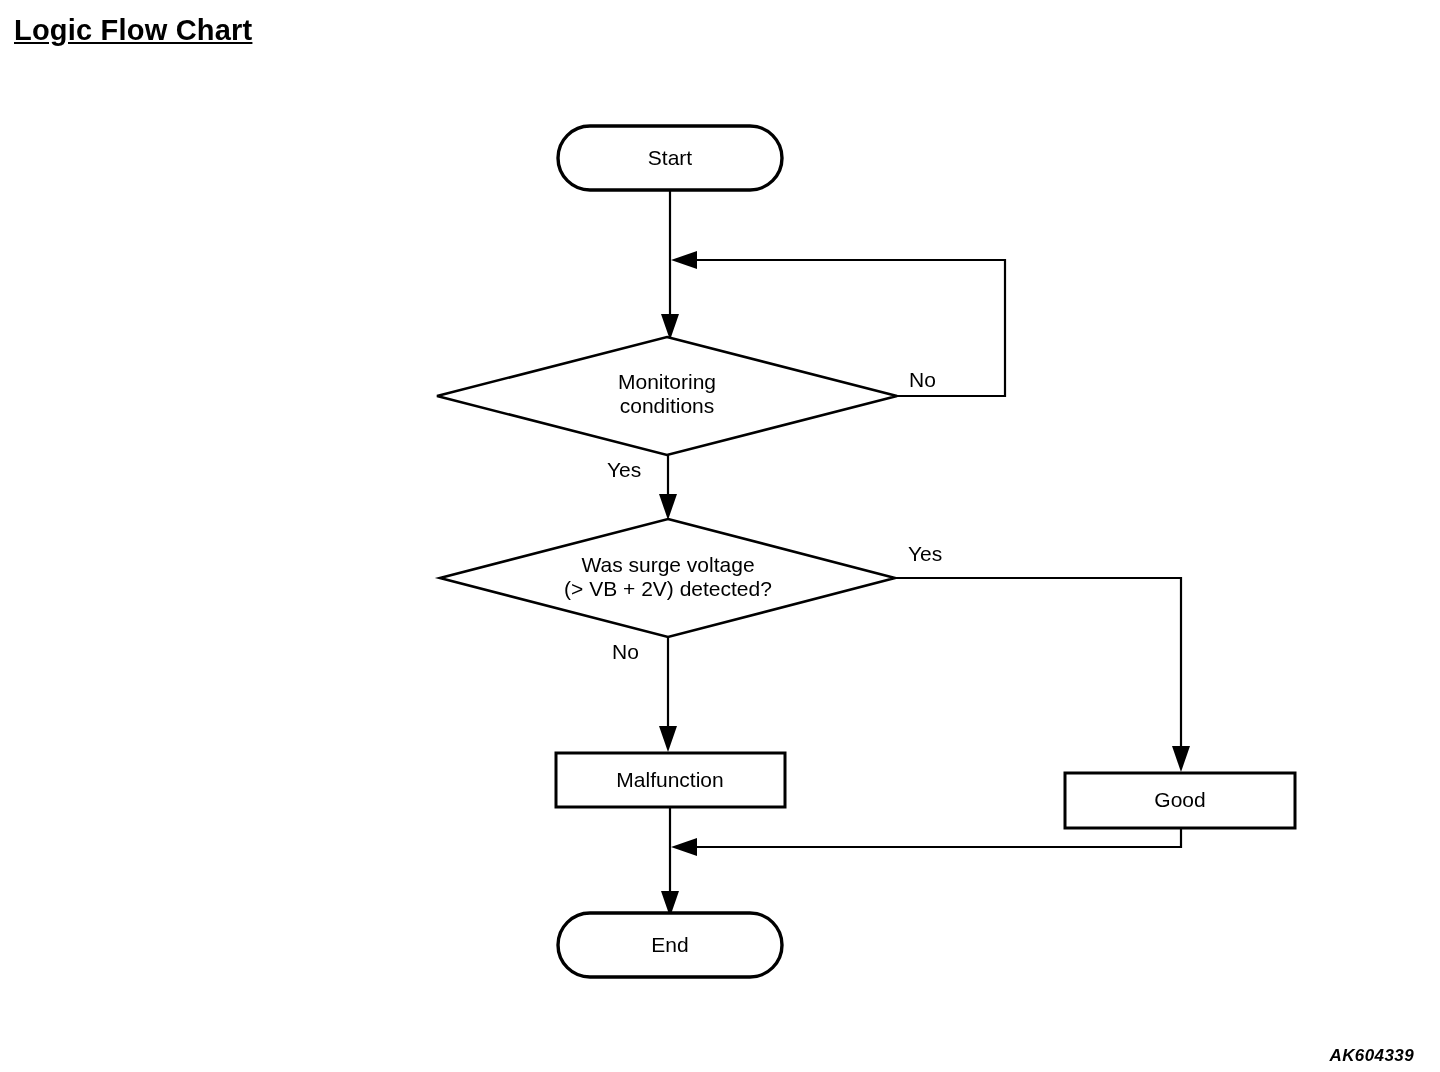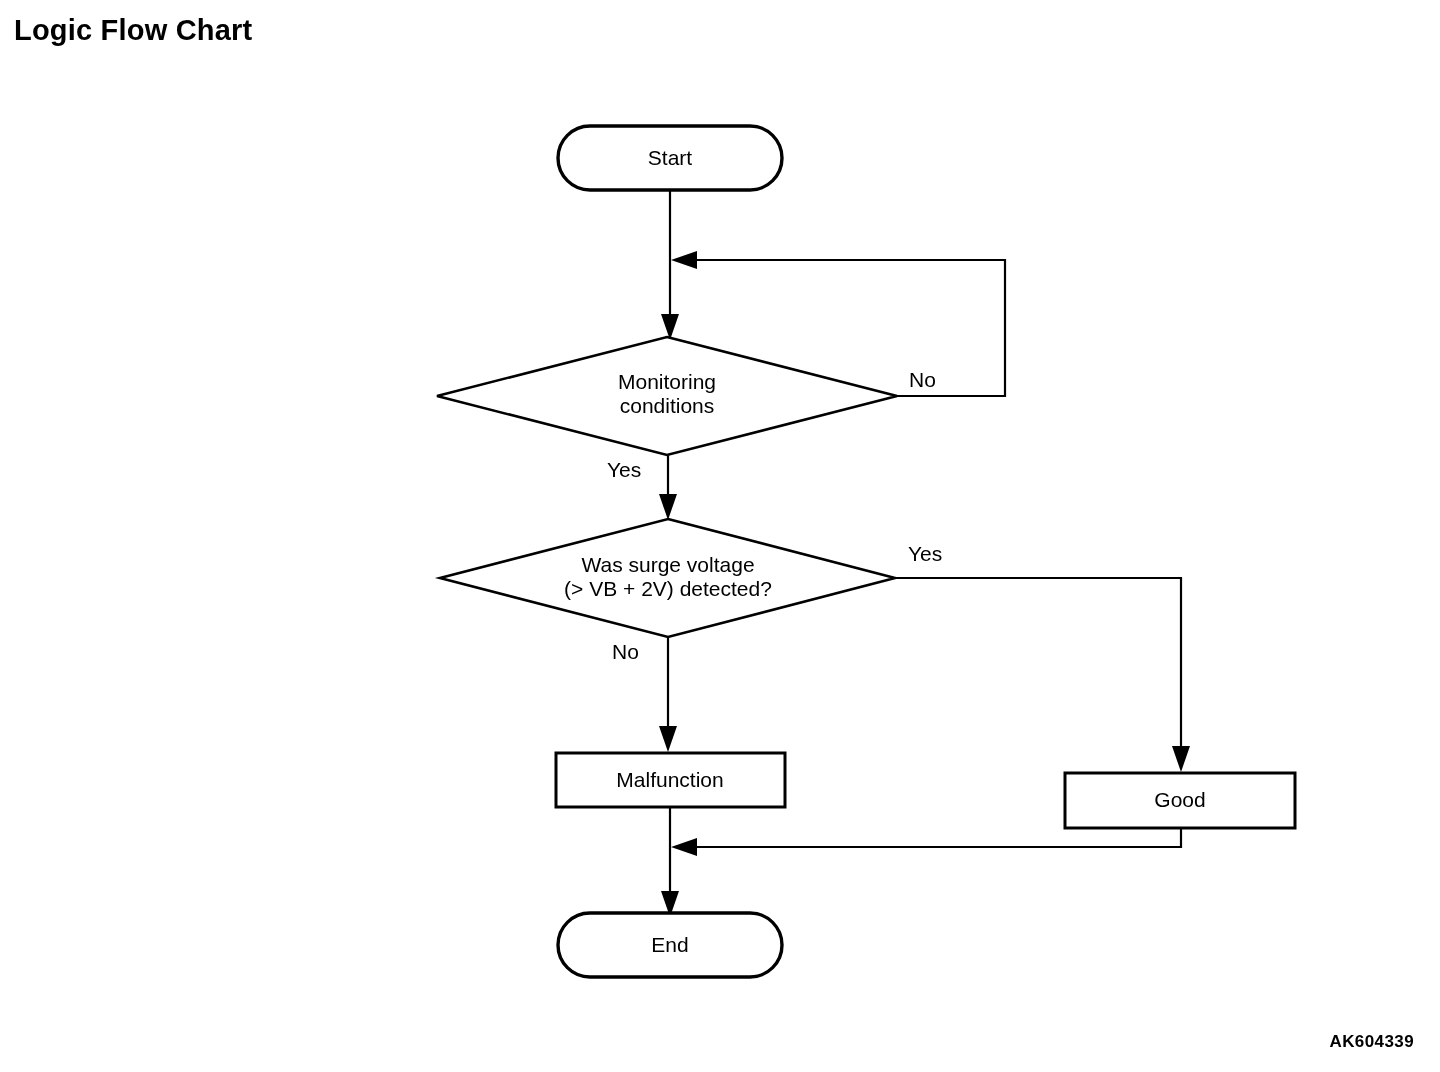--- a/index.html
+++ b/index.html
@@ -17,29 +17,31 @@
     overflow: hidden;
   }
   #page-title {
     position: absolute;
     left: 14px;
     top: 14px;
     font-size: 29px;
     font-weight: bold;
     letter-spacing: 0.2px;
     white-space: nowrap;
+    text-decoration: underline;
   }
   #ref-code {
     position: absolute;
     right: 26px;
-    bottom: 20px;
+    bottom: 6px;
     font-size: 17px;
     font-weight: bold;
     letter-spacing: 0.4px;
     white-space: nowrap;
+    font-style: italic;
   }
   #flow-canvas {
     position: absolute;
     left: 0;
     top: 0;
     width: 1440px;
     height: 1072px;
   }
   .node-shape {
     fill: #ffffff;

